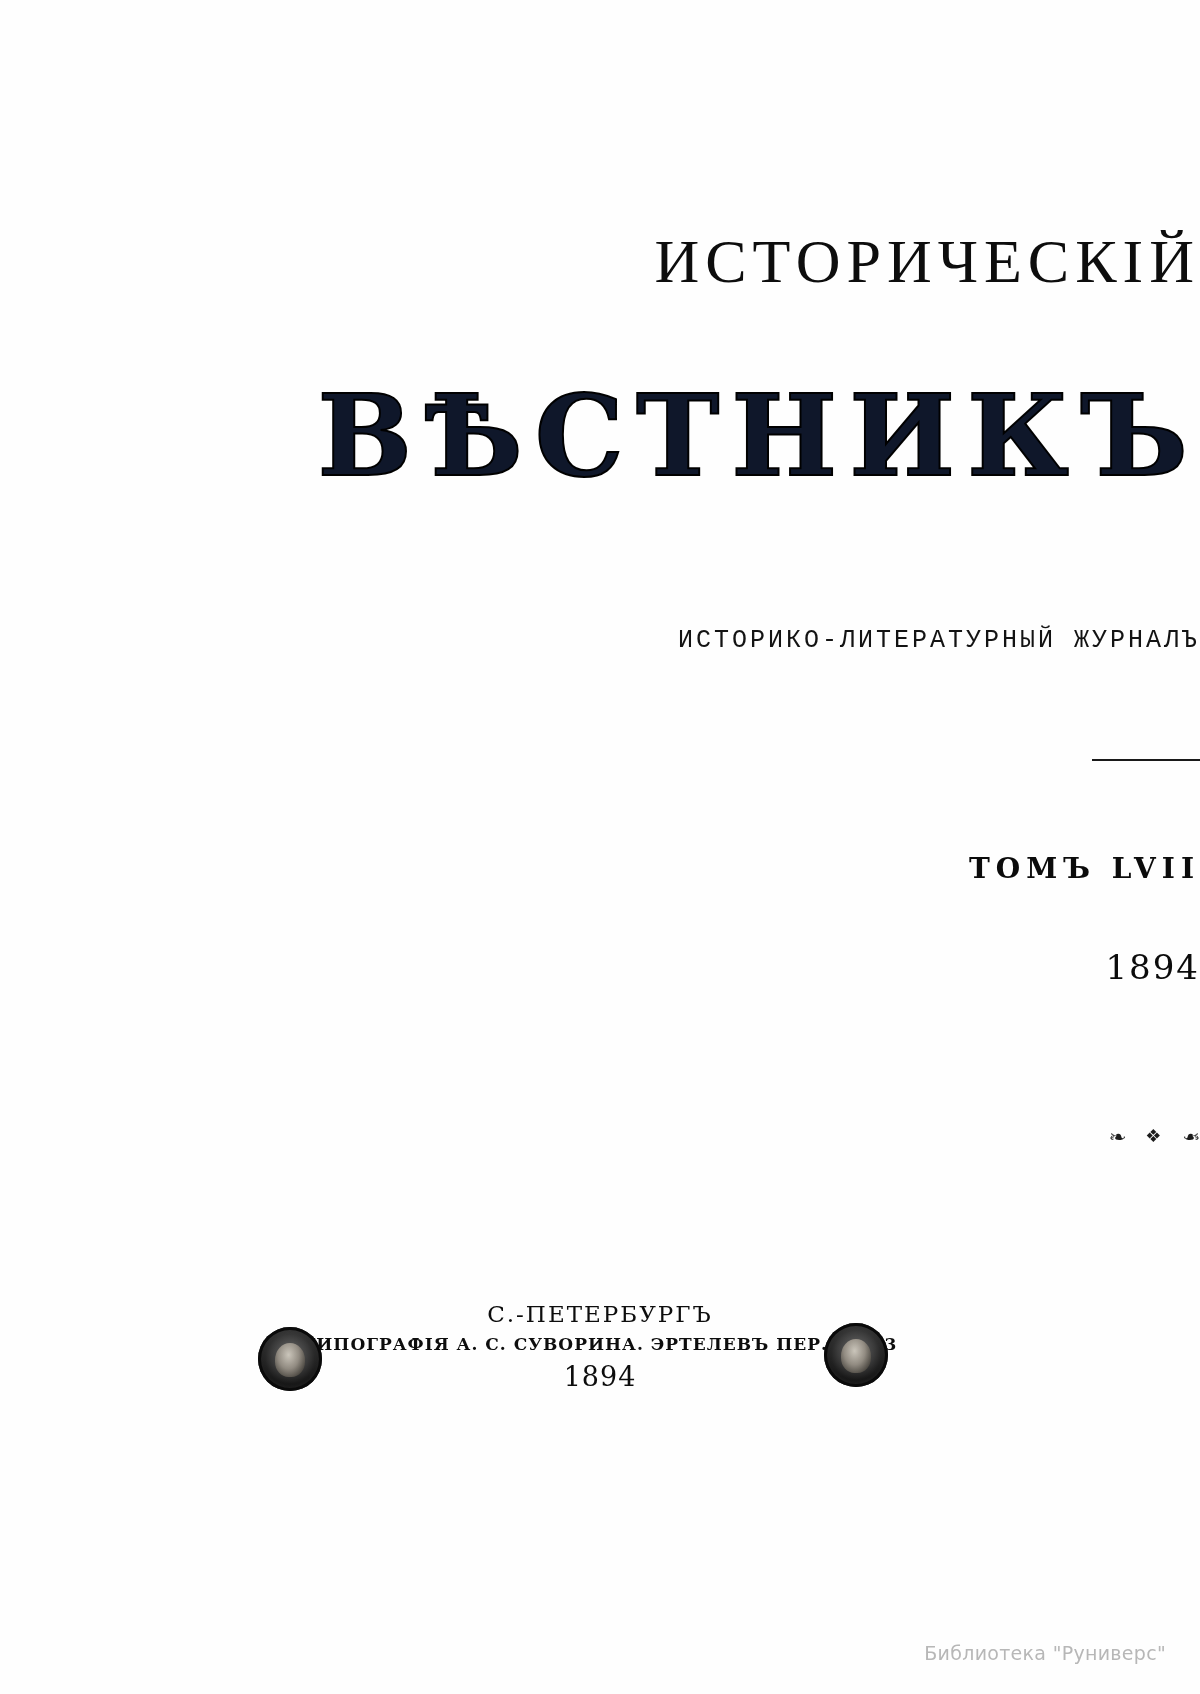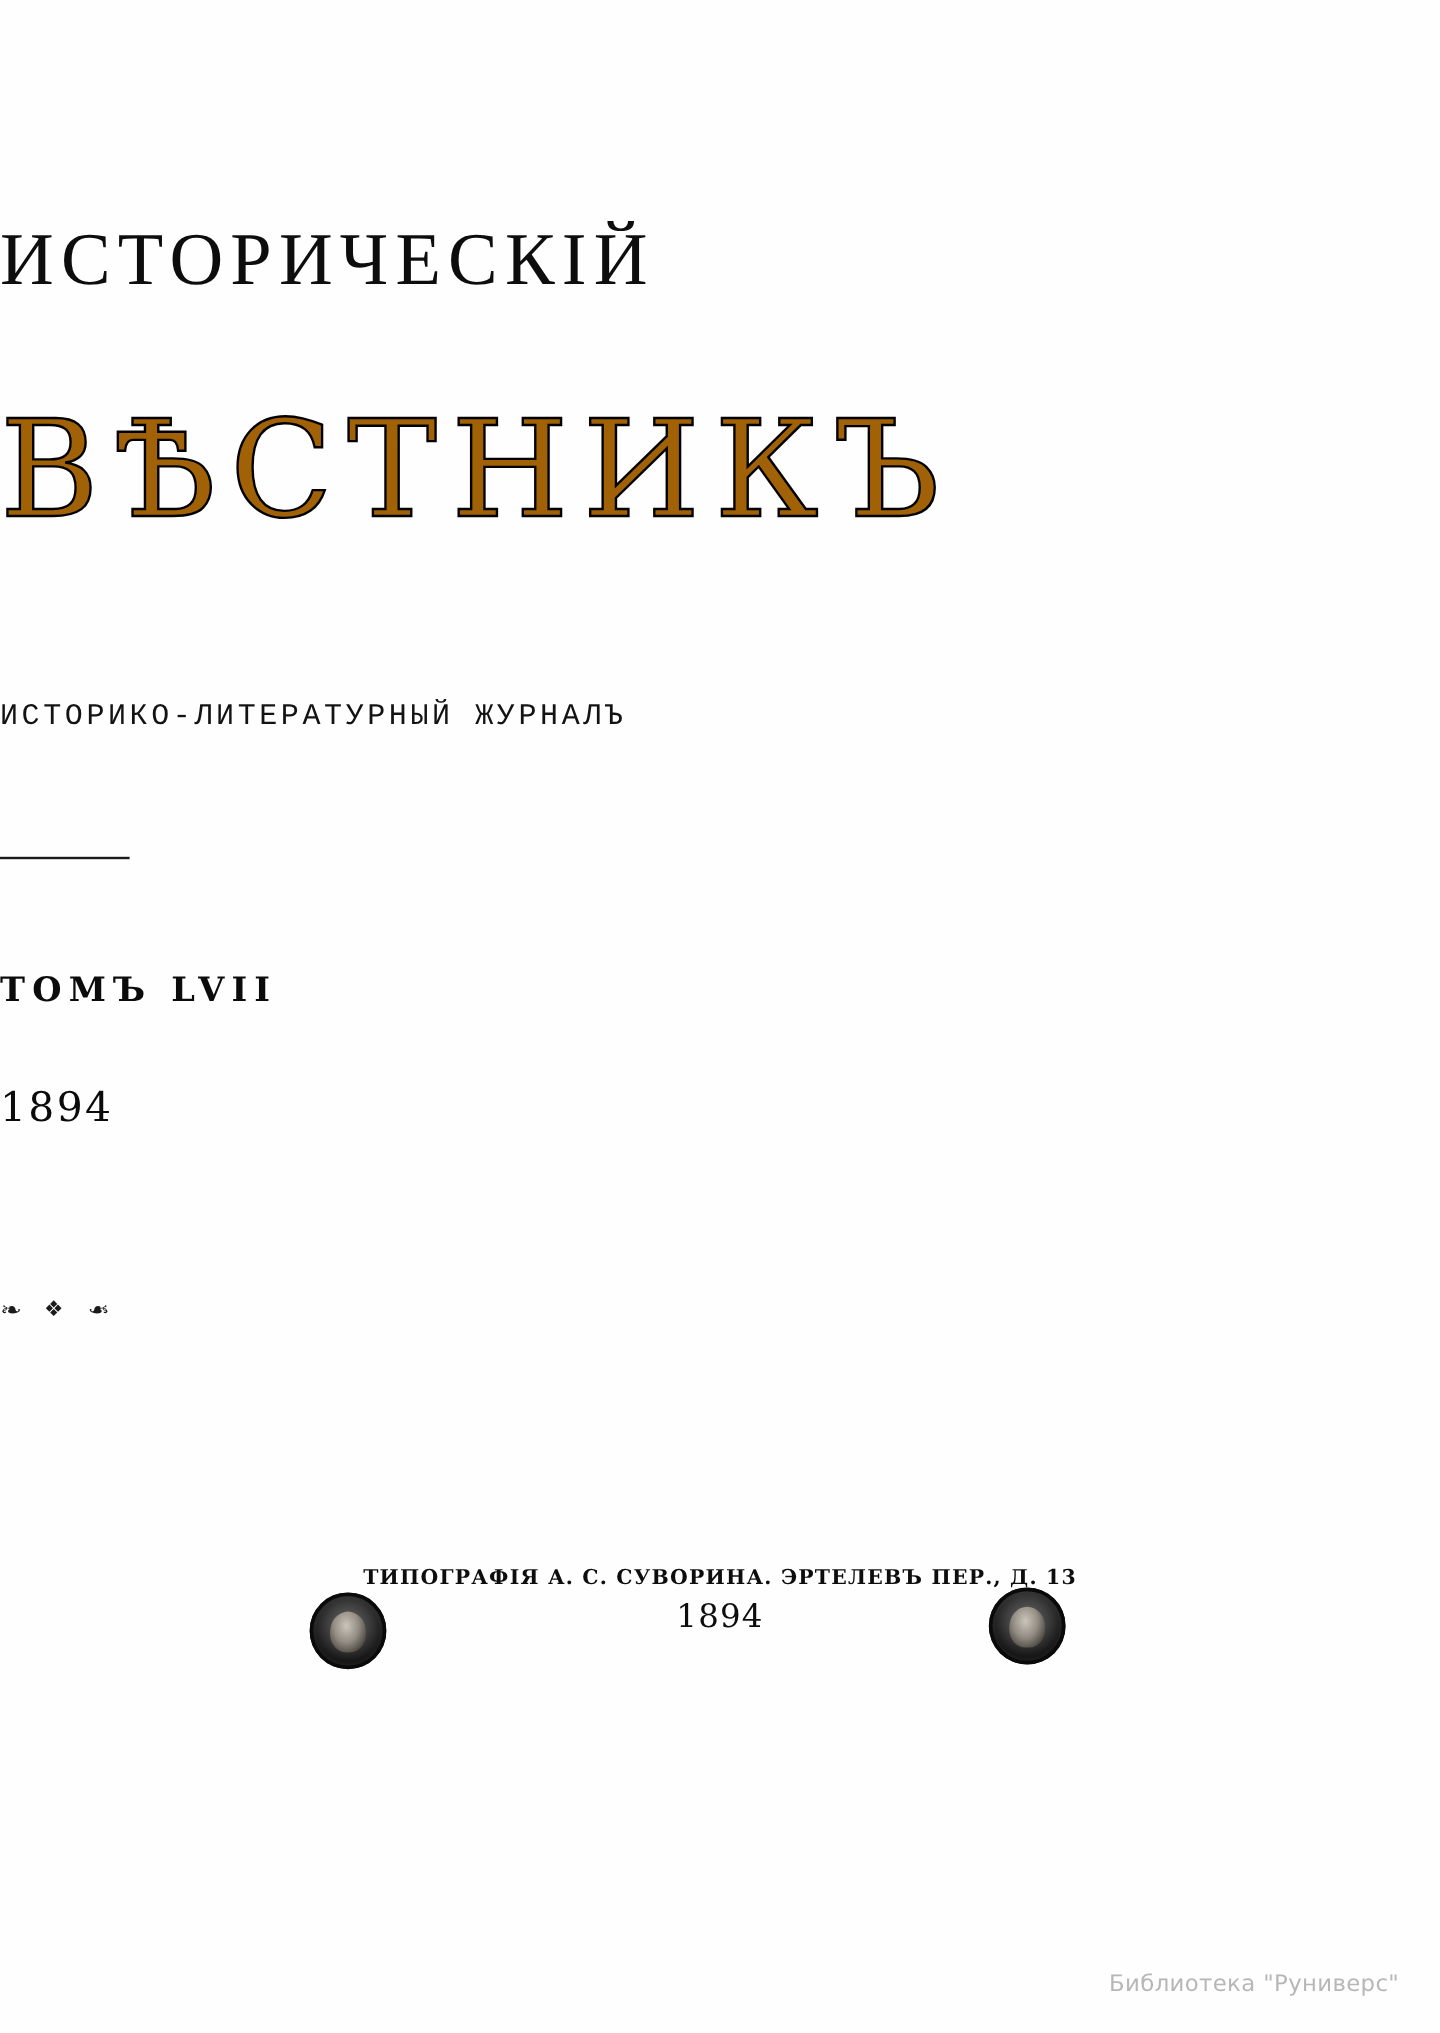--- a/index.html
+++ b/index.html
@@ -19,43 +19,44 @@
   .page {
     position: absolute;
     inset: 0;
     background: #fefefe;
   }
 
   .center-col {
     position: absolute;
     left: 0;
     right: 0;
-    text-align: left;
+    text-align: right;
+    margin-top: 44px;
   }
 
   
   .title-main {
     top: 186px;
     font-family: "Liberation Serif", serif;
     font-size: 62px;
     letter-spacing: 6px;
     line-height: 1;
     color: #0d0d0d;
     font-weight: 400;
   }
 
   
   .title-big {
     top: 336px;
     font-family: "DejaVu Serif", serif;
     font-size: 112px;
-    font-weight: 400;
+    font-weight: 700;
     letter-spacing: 12px;
     line-height: 1;
-    color: #a16207;
+    color: #0f172a;
     -webkit-text-stroke: 2px #000;
   }
 
   .subtitle {
     top: 582px;
     font-family: Liberation Mono, monospace;
     font-size: 25px;
     letter-spacing: 3px;
     color: #131313;
   }
@@ -197,20 +198,21 @@
 
   <div class="center-col year-mid">1894</div>
 
   <div class="center-col ornament">
     <span class="flourish-left">❧</span>
     <span class="diamond">❖</span>
     <span class="flourish-right">❧</span>
   </div>
 
   <div class="imprint">
+    <div class="imprint-city">С.-ПЕТЕРБУРГЪ</div>
     <div class="imprint-printer">ТИПОГРАФIЯ А. С. СУВОРИНА. ЭРТЕЛЕВЪ ПЕР., Д. 13</div>
     <div class="imprint-year">1894</div>
   </div>
 
   <div class="seal seal-left"></div>
   <div class="seal seal-right"></div>
 
   <div class="watermark">Библиотека "Руниверс"</div>
 
 </div>

